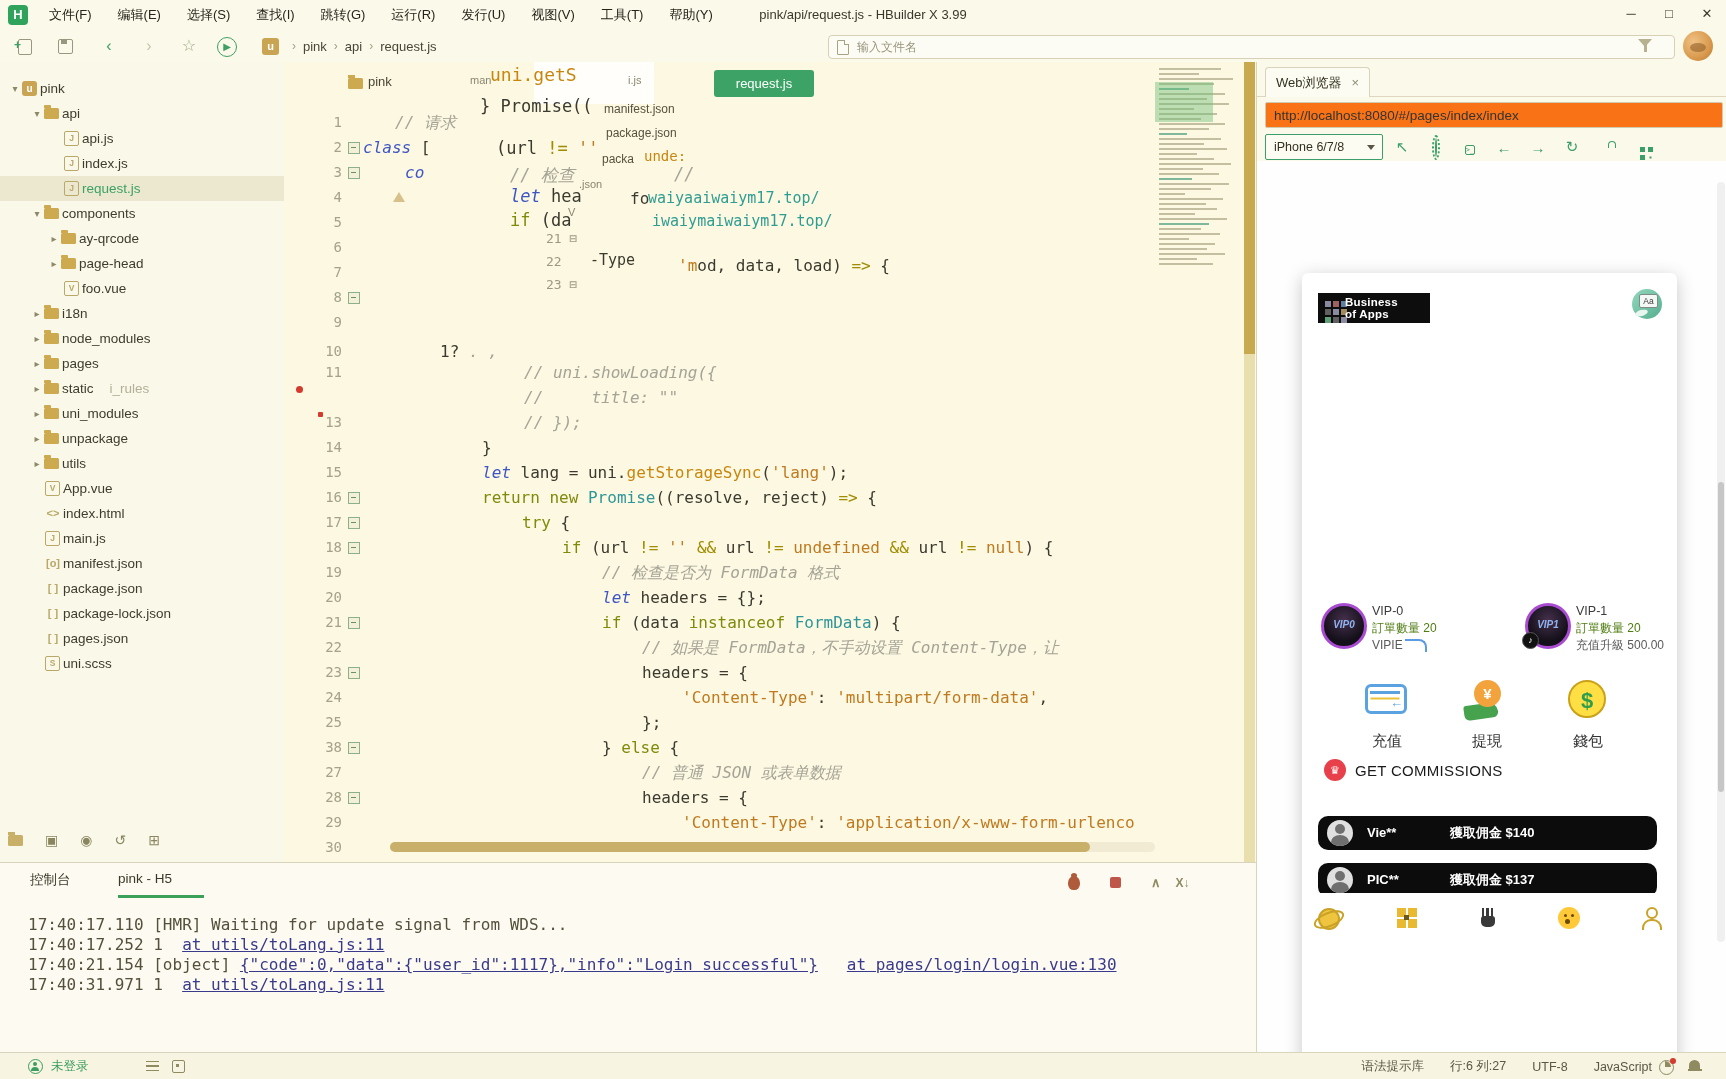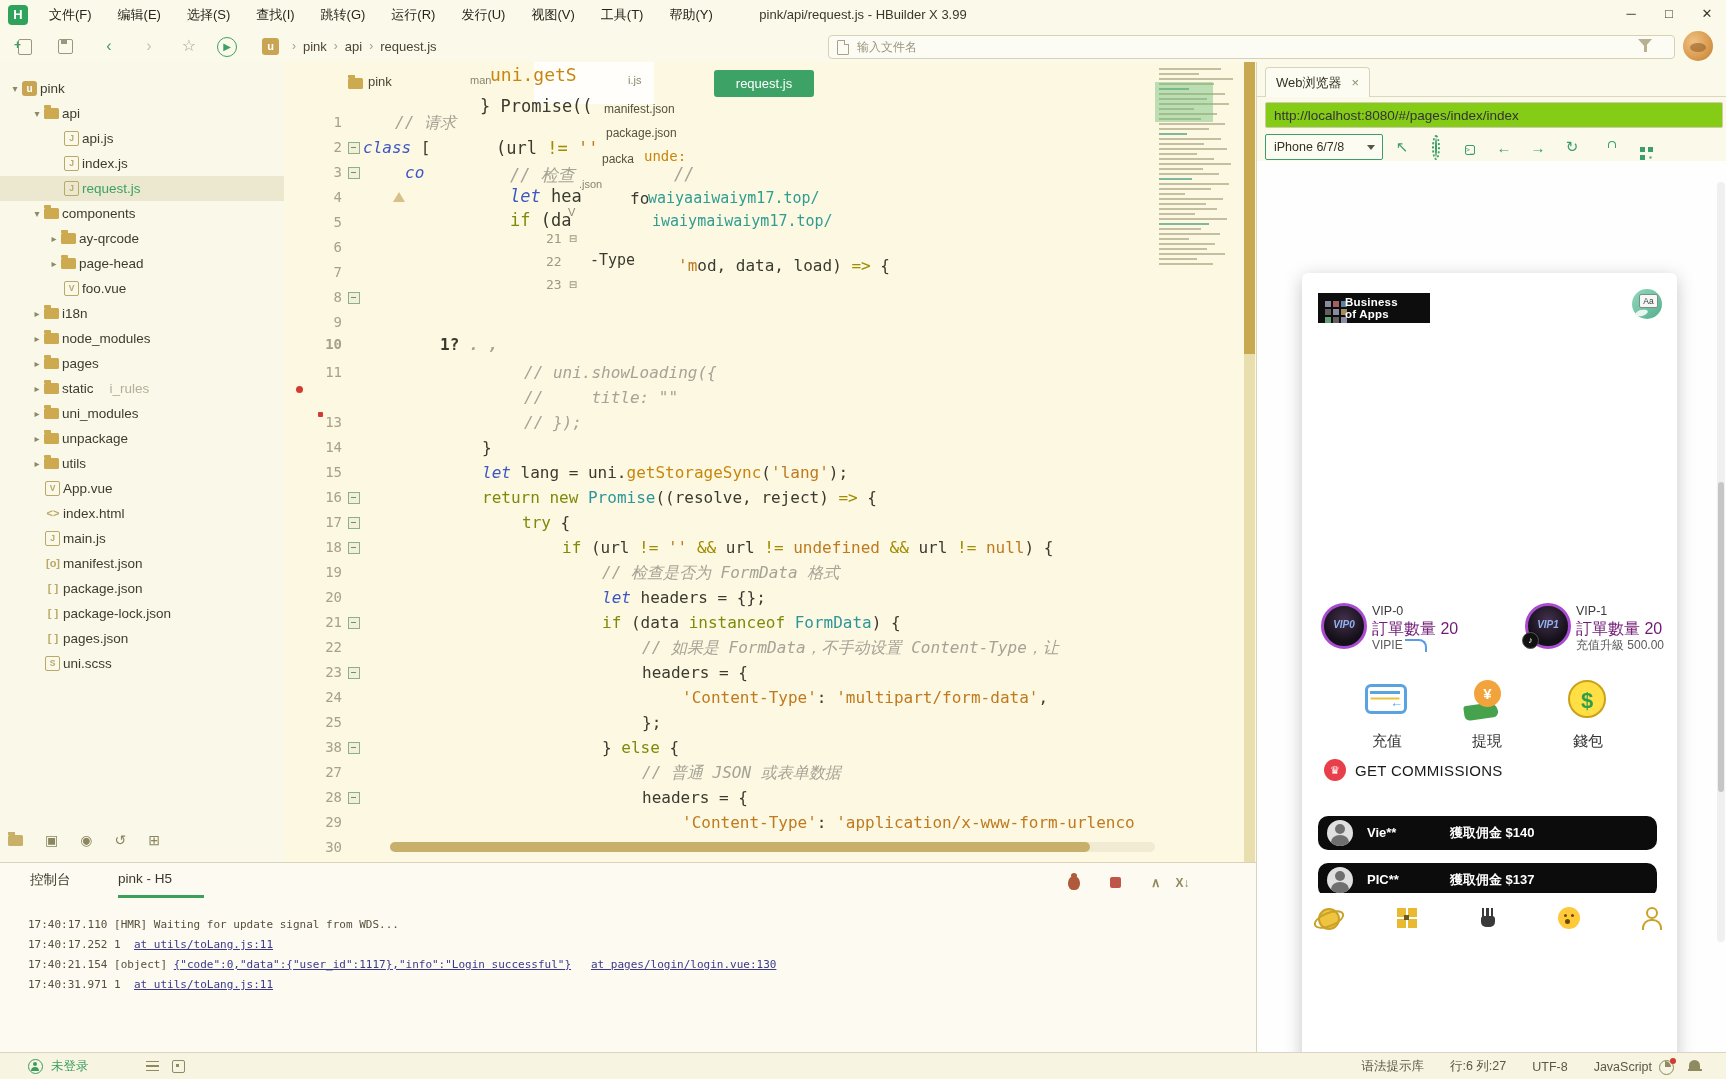--- a/index.html
+++ b/index.html
@@ -94,21 +94,21 @@
   .mm-bar{height:2px;margin-bottom:3px;background:#C4BFA0;}
   .mm-green{position:absolute;left:0px;top:20px;width:58px;height:40px;background:rgba(110,190,120,.45);}
   .mm-scroll{position:absolute;right:1px;top:0;width:11px;height:800px;background:#E9DFAE;}
   .mm-thumb{position:absolute;left:0;top:0;width:11px;height:292px;background:#C8A94F;}
   
   .browser{position:absolute;left:1256px;top:62px;width:470px;height:990px;background:#FBF9EA;border-left:1px solid #D9D4BA;}
   .b-tabrow{position:absolute;left:0;top:0;width:470px;height:34px;border-bottom:1px solid #DCD7BE;}
   .b-tab{position:absolute;left:8px;top:5px;height:29px;padding:0 10px;background:#FDFCF3;border:1px solid #D8D3BA;border-bottom:none;
          border-radius:4px 4px 0 0;font-size:13px;line-height:29px;color:#33321F;}
   .b-tab .x{margin-left:10px;color:#8F8B72;}
-  .b-url{position:absolute;left:8px;top:40px;width:440px;height:24px;border:1px solid #CFCAB0;background:#84cc16;border-radius:2px;
+  .b-url{position:absolute;left:8px;top:40px;width:440px;height:24px;border:1px solid #CFCAB0;background:#f97316;border-radius:2px;
          font-size:13.5px;color:#333;padding:0 8px;font-family:"Liberation Sans",sans-serif;}
   .b-devrow{position:absolute;left:8px;top:72px;width:454px;height:26px;}
   .b-select{position:absolute;left:0;top:0;width:108px;height:24px;border:1px solid #3C9E68;border-radius:2px;background:#FDFCF3;
             font-size:12.5px;line-height:24px;padding-left:8px;color:#33321F;}
   .b-select:after{content:"";position:absolute;right:7px;top:10px;border-left:4px solid transparent;border-right:4px solid transparent;border-top:5px solid #5A5645;}
   .b-icons{position:absolute;left:128px;top:0;height:26px;display:flex;align-items:center;gap:16px;color:#3C9E68;font-size:15px;}
   .bi{width:18px;text-align:center;position:relative;}
   .bi-gear{width:13px;height:13px;border:1.6px solid #3C9E68;border-radius:50%;outline:2px dotted #3C9E68;outline-offset:1px;}
   .bi-term{width:17px;height:13px;border:1.5px solid #3C9E68;border-radius:2px;font-size:7px;line-height:12px;color:#3C9E68;text-align:center;font-family:"DejaVu Sans Mono",monospace;}
   .bi-lock{width:11px;height:8px;background:#3C9E68;border-radius:1px;margin-top:6px;position:relative;}
@@ -130,21 +130,21 @@
   .p-translate span{position:absolute;left:7px;top:5px;width:17px;height:12px;background:#F4F8F6;border:1px solid #7F8C86;border-radius:2px;
                     font-size:8.5px;line-height:12px;text-align:center;color:#3A3A3A;}
   .p-translate:after{content:"";position:absolute;left:3px;bottom:3px;width:13px;height:6px;background:#EAF6F0;border-radius:50%;transform:rotate(-15deg);}
   .vip{position:absolute;width:190px;height:56px;}
   .vip-av{position:absolute;left:0;top:0;width:40px;height:40px;border-radius:50%;border:3px solid #A94BD1;
           background:radial-gradient(circle at 50% 35%,#45304d 0%,#141019 65%);}
   .vip-av i{position:absolute;left:0;top:13px;width:40px;text-align:center;font-size:10px;font-weight:bold;font-style:italic;color:#8FB4F0;}
   .vip-badge{position:absolute;left:-6px;bottom:-3px;width:15px;height:15px;border-radius:50%;background:#111;border:1px solid #555;
              color:#fff;font-size:9px;line-height:14px;text-align:center;}
   .vip-txt{position:absolute;left:51px;top:0;font-size:12.5px;color:#3A3A3A;line-height:17px;}
-  .vip-l2{color:#701a75;font-size:16px;}
+  .vip-l2{color:#4d7c0f;font-size:12px;}
   .vip-l3{color:#5A5A5A;font-size:12px;}
   .vip-corner{display:inline-block;width:20px;height:11px;border-top:2.5px solid #5B9BE6;border-right:2.5px solid #5B9BE6;
               border-radius:0 8px 0 0;vertical-align:middle;margin-left:2px;}
   .pa{position:absolute;top:405px;width:70px;text-align:center;}
   .pa-label{margin-top:8px;font-size:15px;color:#333;}
   .pa-ic{height:46px;position:relative;}
   .pa-card{position:absolute;left:13px;top:6px;width:42px;height:30px;border:3px solid #5BA3E0;border-radius:6px;box-sizing:border-box;}
   .pa-card:before{content:"";position:absolute;left:2px;top:4px;width:30px;height:2.5px;background:#5BA3E0;box-shadow:0 6px 0 -0.5px #E8C33A;}
   .pa-card:after{content:"←";position:absolute;right:1px;top:8px;font-size:13px;font-weight:bold;color:#5BA3E0;}
   .pa-coin{position:absolute;left:22px;top:2px;width:27px;height:27px;border-radius:50%;background:#F2A33C;color:#fff;
@@ -184,21 +184,21 @@
   .console{position:absolute;left:0;top:862px;width:1256px;height:190px;background:#FDFBF1;border-top:1px solid #D8D3BA;}
   .con-tab{position:absolute;top:8px;font-size:13.5px;color:#3A382A;}
   .con-tab.active{font-weight:normal;}
   .con-underline{position:absolute;left:118px;top:32px;width:86px;height:2.5px;background:#3AA05A;}
   .con-icons{position:absolute;left:1068px;top:12px;display:flex;align-items:center;gap:15px;}
   .ci-bug{width:12px;height:14px;background:#B05A3C;border-radius:50% 50% 45% 45%;position:relative;}
   .ci-bug:before{content:"";position:absolute;left:3px;top:-3px;width:6px;height:5px;border-radius:50%;background:#B05A3C;}
   .ci-stop{width:11px;height:11px;background:#C0564A;border-radius:2px;}
   .ci-up{color:#8F8A60;font-size:13px;font-weight:bold;}
   .ci-clear{color:#8F8A60;font-size:12px;font-weight:bold;}
-  .logs{position:absolute;left:28px;top:52px;font-family:"DejaVu Sans Mono",monospace;font-size:11px;color:#55503C;}
+  .logs{position:absolute;left:28px;top:52px;font-family:"DejaVu Sans Mono",monospace;font-size:16px;color:#55503C;}
   .log-line{height:20px;line-height:20px;white-space:pre;}
   .log-link{color:#3A3A8C;text-decoration:underline;}
   
   .statusbar{position:absolute;left:0;top:1052px;width:1726px;height:27px;background:#F7F4E2;border-top:1px solid #D9D4BC;font-size:12.5px;}
   .sb-left{position:absolute;left:28px;top:0;height:27px;display:flex;align-items:center;gap:8px;color:#3A9D5D;}
   .sb-person{width:13px;height:13px;border:1.3px solid #3A9D5D;border-radius:50%;position:relative;}
   .sb-person:before{content:"";position:absolute;left:4px;top:2px;width:4px;height:4px;border-radius:50%;background:#3A9D5D;}
   .sb-person:after{content:"";position:absolute;left:2px;top:7px;width:8px;height:4px;border-radius:4px 4px 0 0;background:#3A9D5D;}
   .sb-list{position:absolute;left:146px;top:8px;width:13px;height:11px;
            background:repeating-linear-gradient(#8F8A60 0 1.5px,transparent 1.5px 4.5px);}
@@ -437,21 +437,21 @@
       </div>
   <div class="code-line" style="top: 48px;"><span class="ln">1</span><span class="codetxt" style="left: 111px;"><span class="c">// 请求</span></span></div>
       <div class="code-line" style="top: 73px;"><span class="ln">2</span><span class="fold"></span><span class="codetxt" style="left: 79px;"><span class="k">class</span><span class="t"> [</span></span></div>
       <div class="code-line" style="top: 98px;"><span class="ln">3</span><span class="fold"></span><span class="codetxt" style="left: 121px;"><span class="k">co</span></span></div>
       <div class="code-line" style="top: 123px;"><span class="ln">4</span><span class="codetxt" style="left: 140px;"></span></div>
       <div class="code-line" style="top: 148px;"><span class="ln">5</span><span class="codetxt" style="left: 140px;"></span></div>
       <div class="code-line" style="top: 173px;"><span class="ln">6</span><span class="codetxt" style="left: 140px;"></span></div>
       <div class="code-line" style="top: 198px;"><span class="ln">7</span><span class="codetxt" style="left: 140px;"></span></div>
       <div class="code-line" style="top: 223px;"><span class="ln">8</span><span class="fold"></span><span class="codetxt" style="left: 140px;"></span></div>
       <div class="code-line" style="top: 248px;"><span class="ln">9</span><span class="codetxt" style="left: 140px;"></span></div>
-      <div class="code-line" style="top: 270px; font-weight: bold;"><span class="ln">10</span><span class="codetxt" style="left: 156px;"><span class="t">1? </span><span class="c">. ,</span></span></div>
+      <div class="code-line" style="top: 277px;"><span class="ln">10</span><span class="codetxt" style="left: 156px;"><span class="t">1? </span><span class="c">. ,</span></span></div>
       <div class="code-line" style="top: 298px;"><span class="ln">11</span><span class="codetxt" style="left: 240px;"><span class="c">// uni.showLoading({</span></span></div>
       <div class="code-line" style="top: 323px;"><span class="ln"></span><span class="codetxt" style="left: 240px;"><span class="c">//     title: ""</span></span></div>
       <div class="code-line" style="top: 348px;"><span class="ln">13</span><span class="codetxt" style="left: 240px;"><span class="c">// });</span></span></div>
       <div class="code-line" style="top: 373px;"><span class="ln">14</span><span class="codetxt" style="left: 198px;"><span class="t">}</span></span></div>
       <div class="code-line" style="top: 398px;"><span class="ln">15</span><span class="codetxt" style="left: 198px;"><span class="k">let</span><span class="t"> lang = uni.</span><span class="fn">getStorageSync</span><span class="t">(</span><span class="s">'lang'</span><span class="t">);</span></span></div>
       <div class="code-line" style="top: 423px;"><span class="ln">16</span><span class="fold"></span><span class="codetxt" style="left: 198px;"><span class="k2">return</span><span class="t"> </span><span class="k2">new</span><span class="t"> </span><span class="cls">Promise</span><span class="t">((resolve, reject) </span><span class="op">=&gt;</span><span class="t"> {</span></span></div>
       <div class="code-line" style="top: 448px;"><span class="ln">17</span><span class="fold"></span><span class="codetxt" style="left: 238px;"><span class="k2">try</span><span class="t"> {</span></span></div>
       <div class="code-line" style="top: 473px;"><span class="ln">18</span><span class="fold"></span><span class="codetxt" style="left: 278px;"><span class="k2">if</span><span class="t"> (url </span><span class="op">!=</span><span class="t"> </span><span class="s">''</span><span class="t"> </span><span class="op">&amp;&amp;</span><span class="t"> url </span><span class="op">!=</span><span class="t"> </span><span class="s">undefined</span><span class="t"> </span><span class="op">&amp;&amp;</span><span class="t"> url </span><span class="op">!=</span><span class="t"> </span><span class="s">null</span><span class="t">) {</span></span></div>
       <div class="code-line" style="top: 498px;"><span class="ln">19</span><span class="codetxt" style="left: 318px;"><span class="c">// 检查是否为 FormData 格式</span></span></div>
       <div class="code-line" style="top: 523px;"><span class="ln">20</span><span class="codetxt" style="left: 318px;"><span class="k">let</span><span class="t"> headers = {};</span></span></div>

